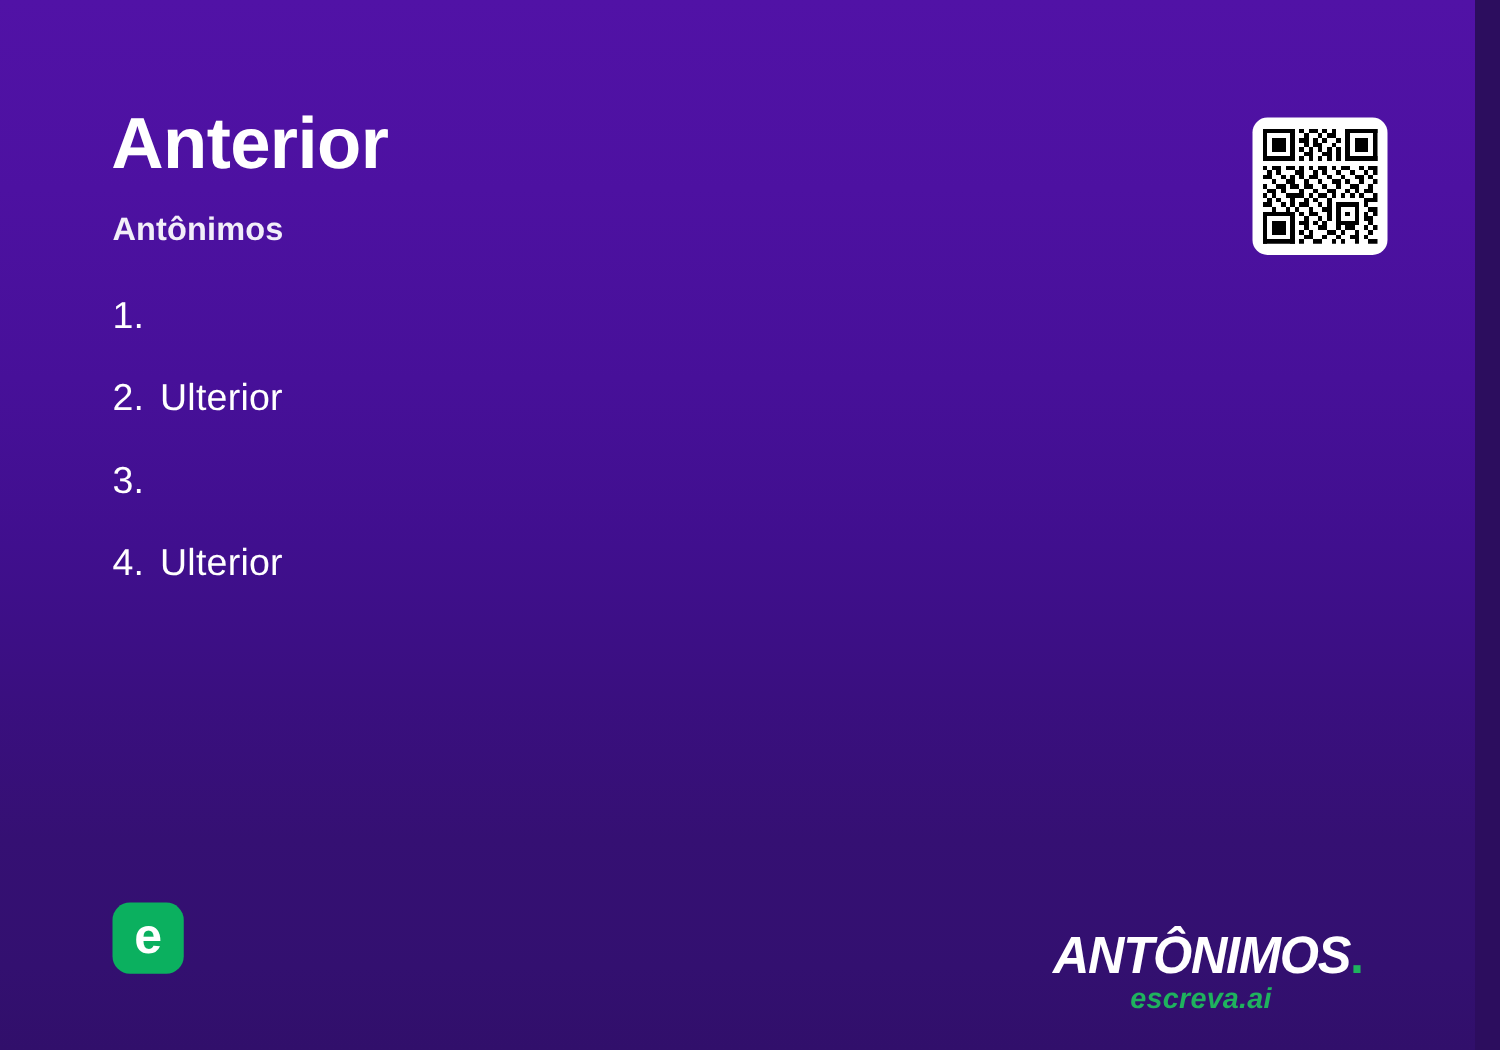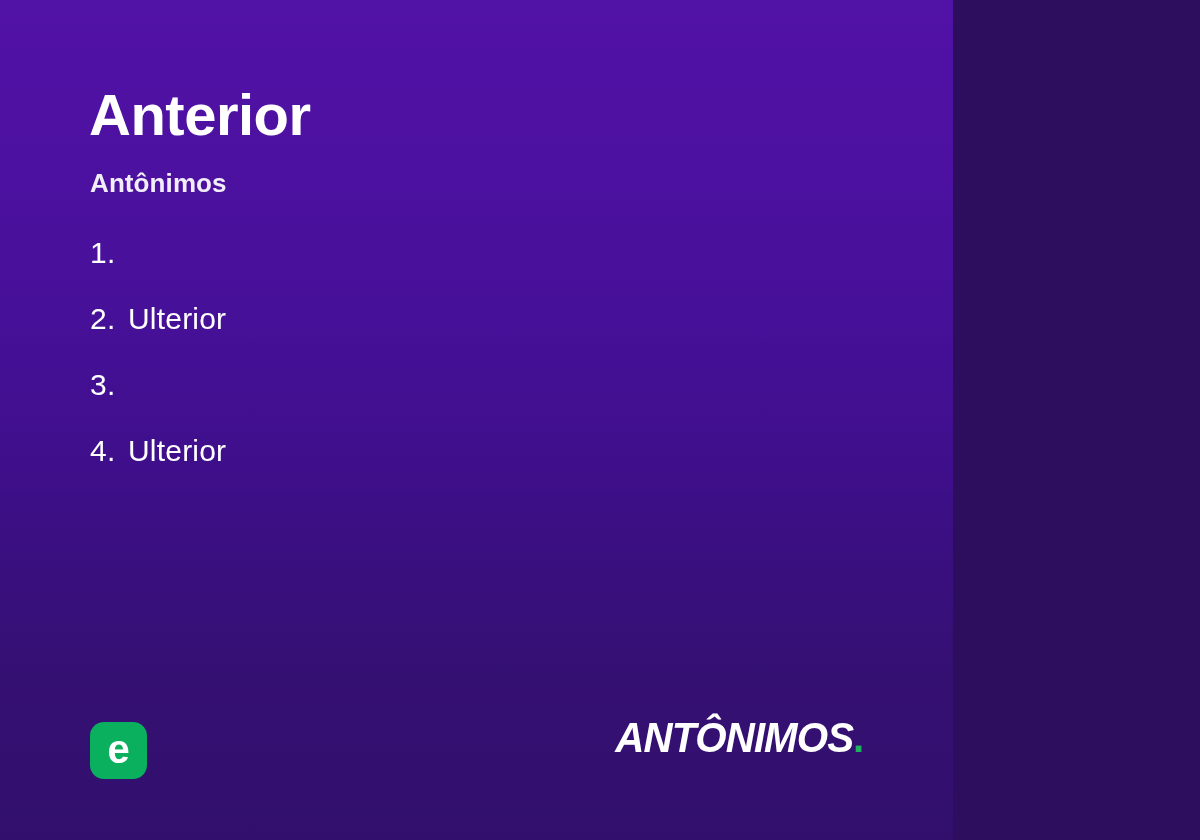--- a/index.html
+++ b/index.html
@@ -6,21 +6,21 @@
     margin: 0;
     padding: 0;
     background: #2c0d5e;
   }
   body {
     font-family: "Liberation Sans", sans-serif;
   }
 
   .card {
     position: relative;
-    width: 953px;
+    width: 1180px;
     height: 840px;
     overflow: hidden;
     background: linear-gradient(180deg,
         #5112a6 0%,
         #4d11a1 18%,
         #471099 36%,
         #400f8e 52%,
         #3a0f80 66%,
         #351073 80%,
         #331070 92%,
@@ -129,21 +129,21 @@
     font-weight: 700;
     position: relative;
     top: -2px;
     font-family: "Liberation Sans", sans-serif;
   }
 
   
   .brand {
     position: absolute;
     right: 90px;
-    top: 718px;
+    top: 744px;
     text-align: center;
   }
   .brand-main {
     display: block;
     color: #ffffff;
     font-size: 42px;
     line-height: 0.96;
     font-weight: 700;
     font-style: italic;
     letter-spacing: -1px;
@@ -393,15 +393,16 @@
       </g>
     </svg>
   </div>
 
   <div class="app-mark">
     <span class="app-mark-letter">e</span>
   </div>
 
   <div class="brand">
     <span class="brand-main"><span>ANTÔNIMOS</span><span class="brand-dot">.</span></span>
+    <span class="brand-sub">escreva.ai</span>
   </div>
 
 </div>
 
 </body></html>

